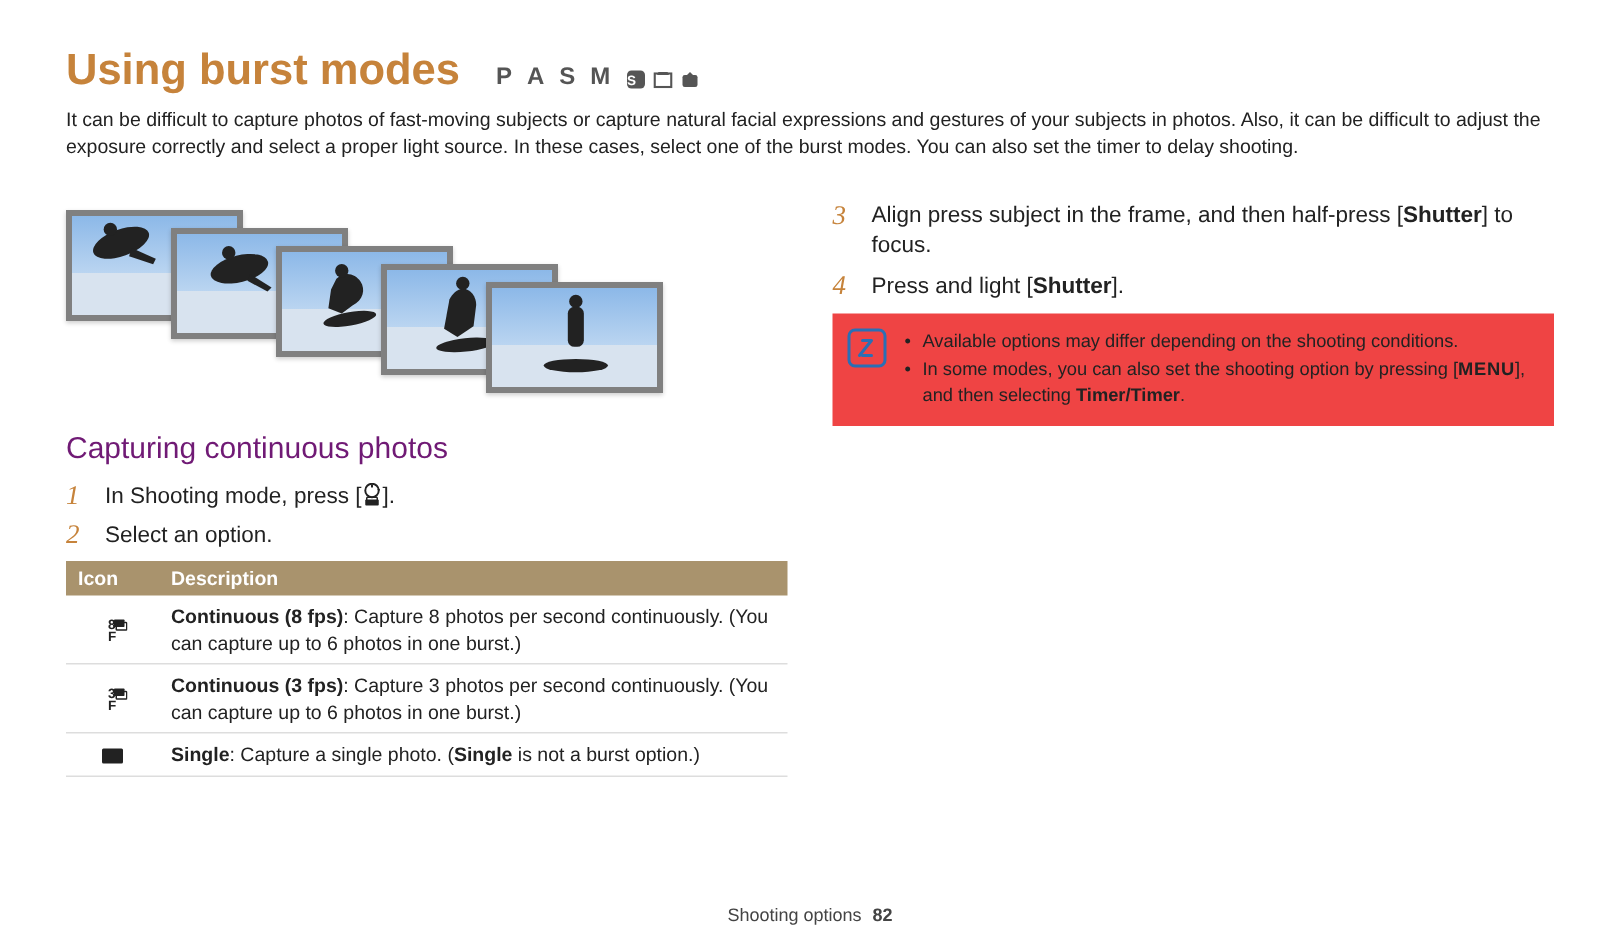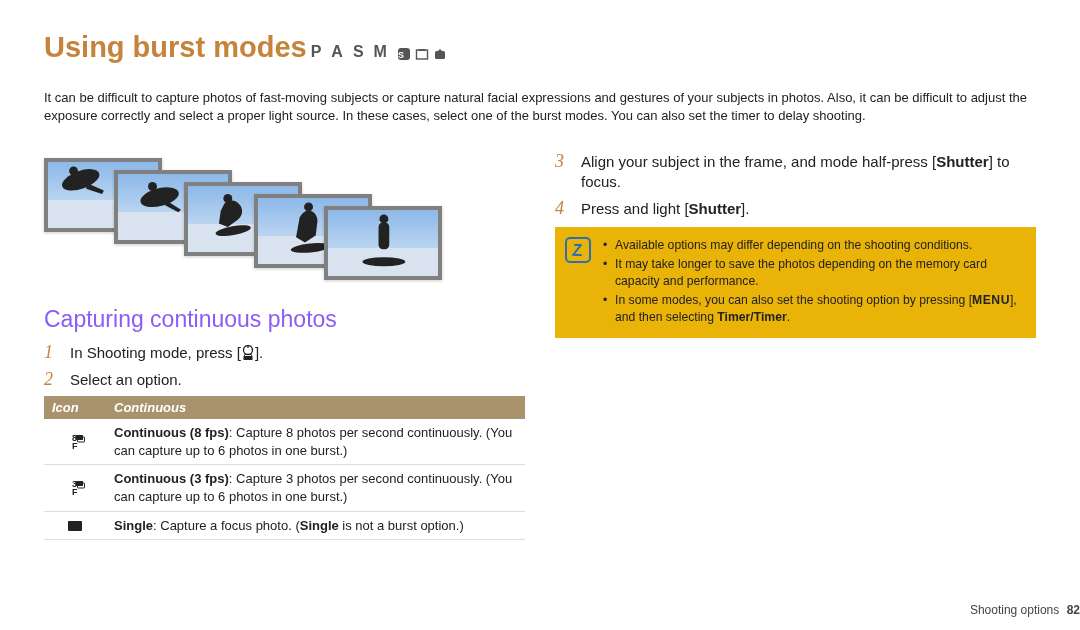--- a/index.html
+++ b/index.html
@@ -13,22 +13,22 @@
     line-height: 1.35;
     padding: 28px 44px 0 44px;
     position: relative;
   }
   .page-title {
     color: #c6833b;
     font-size: 29px;
     font-weight: 600;
     display: flex;
     align-items: baseline;
-    gap: 4px;
-    margin-bottom: 22px;
+    gap: 24px;
+    margin-bottom: 4px;
   }
   .mode-letters {
     color: #555;
     font-size: 16px;
     font-weight: 600;
     letter-spacing: 6px;
     display: inline-flex;
     align-items: center;
     gap: 4px;
   }
@@ -53,22 +53,22 @@
     position: absolute;
     width: 118px; height: 74px;
     border: 4px solid #808080;
     background: linear-gradient(to bottom, #8cb8e8 0%, #bcd6f1 60%, #e4eef9 100%);
     box-shadow: 0 1px 3px rgba(0,0,0,0.2);
   }
   .thumb svg { position:absolute; left:0; top:0; width:100%; height:100%; }
   .thumb .ground { position:absolute; bottom:0; left:0; right:0; height:28px; background:#d8e3ef; }
 
   .section-heading {
-    color: #8b5cf6;
-    font-size: 23px;
+    color: #701a75;
+    font-size: 20px;
     font-weight: 500;
     margin: 10px 0 8px;
   }
 
   ol.steps { list-style: none; }
   ol.steps > li {
     display: flex;
     gap: 10px;
     margin-bottom: 6px;
   }
@@ -83,60 +83,59 @@
   .step-body { flex:1; font-size: 15px; }
   .sub-bullets { list-style: none; margin: 4px 0 0 0; }
   .sub-bullets li { position: relative; padding-left: 14px; font-size: 13px; margin-bottom: 3px; }
   .sub-bullets li::before { content: "•"; position: absolute; left: 2px; }
 
   .icon-table { width: 100%; border-collapse: collapse; margin-top: 4px; }
   .icon-table th {
     background: #a9936d;
     color: #fff;
     font-weight: 600;
-    font-style: italic;
     text-align: left;
     padding: 3px 8px;
     font-size: 13px;
   }
   .icon-table td {
     border-bottom: 1px solid #ddd;
     padding: 5px 8px;
     vertical-align: middle;
     font-size: 13px;
   }
   .icon-table td:first-child { text-align: center; width: 62px; }
   .mode-icon-cell svg { vertical-align: middle; }
 
   .press-glyph {
     display: inline-flex; align-items:center; justify-content:center;
     width: 14px; height: 16px; vertical-align: -3px;
   }
 
   .note-box {
-    background: #eab308;
+    background: #ef4444;
     padding: 10px 12px 10px 48px;
     position: relative;
     margin-top: 8px;
     font-size: 12.2px;
   }
   .note-box .note-icon {
     position: absolute; left: 10px; top: 10px;
     width: 26px; height: 26px;
     border: 2px solid #2a6fb5; border-radius: 5px;
     display:flex; align-items:center; justify-content:center;
   }
   .note-box ul { list-style: none; }
   .note-box li { position: relative; padding-left: 12px; margin-bottom: 3px; }
   .note-box li::before { content:"•"; position:absolute; left:0; }
 
   .footer {
     position: absolute;
     left: 0; right: 0; bottom: 12px;
-    text-align: right;
+    text-align: center;
     font-size: 12px;
     color: #444;
   }
   .footer b { margin-left: 4px; }
 </style>
 </head>
 <body>
 
 <div class="page-title">
   <span>Using burst modes</span>
@@ -238,21 +237,21 @@
       <li>
         <span class="step-num">2</span>
         <span class="step-body">Select an option.</span>
       </li>
     </ol>
 
     <table class="icon-table">
       <thead>
         <tr>
           <th>Icon</th>
-          <th>Continuous</th>
+          <th>Description</th>
         </tr>
       </thead>
       <tbody>
         <tr>
           <td class="mode-icon-cell">
             <svg width="20" height="20" viewBox="0 0 20 20">
                 <text x="7" y="9" font-size="9" font-weight="bold" fill="#222" font-family="Arial">8</text>
                 <text x="7" y="17" font-size="9" font-weight="bold" fill="#222" font-family="Arial">F</text>
                 <rect x="11" y="3" width="7" height="5" rx="0.5" fill="#222"></rect>
                 <rect x="12.5" y="5" width="7" height="5" rx="0.5" fill="none" stroke="#222" stroke-width="1"></rect>
@@ -275,52 +274,51 @@
             <b>Continuous (3 fps)</b><span>: Capture 3 photos per second continuously. (You can capture up to 6 photos in one burst.)</span>
           </td>
         </tr>
         <tr>
           <td class="mode-icon-cell">
             <svg width="20" height="14" viewBox="0 0 20 14">
                 <rect x="3" y="2" width="14" height="10" rx="1" fill="#222"></rect>
               </svg>
           </td>
           <td>
-            <b>Single</b><span>: Capture a focus photo. (</span><b>Single</b><span> is not a burst option.)</span>
+            <b>Single</b><span>: Capture a single photo. (</span><b>Single</b><span> is not a burst option.)</span>
           </td>
         </tr>
       </tbody>
     </table>
   </div>
 
   <div class="col">
     <ol class="steps">
       <li>
         <span class="step-num">3</span>
         <span class="step-body">
-          <span>Align your subject in the frame, and mode half-press [</span><b>Shutter</b><span>] to focus.</span>
+          <span>Align press subject in the frame, and then half-press [</span><b>Shutter</b><span>] to focus.</span>
         </span>
       </li>
       <li>
         <span class="step-num">4</span>
         <span class="step-body">
           <span>Press and light [</span><b>Shutter</b><span>].</span>
         </span>
       </li>
     </ol>
 
     <div class="note-box">
       <span class="note-icon">
         <svg width="16" height="16" viewBox="0 0 16 16">
             <path d="M3 13l8-10M5 3h6M5 13h6" stroke="#2a6fb5" stroke-width="2" stroke-linecap="round" fill="none"></path>
           </svg>
       </span>
       <ul>
         <li>Available options may differ depending on the shooting conditions.</li>
-        <li>It may take longer to save the photos depending on the memory card capacity and performance.</li>
         <li>
           <span>In some modes, you can also set the shooting option by pressing [</span><span style="font-family:Arial;font-weight:bold;letter-spacing:0.5px">MENU</span><span>], and then selecting </span><b>Timer/Timer</b><span>.</span>
         </li>
       </ul>
     </div>
   </div>
 </div>
 
 <div class="footer">
   <span>Shooting options</span>

